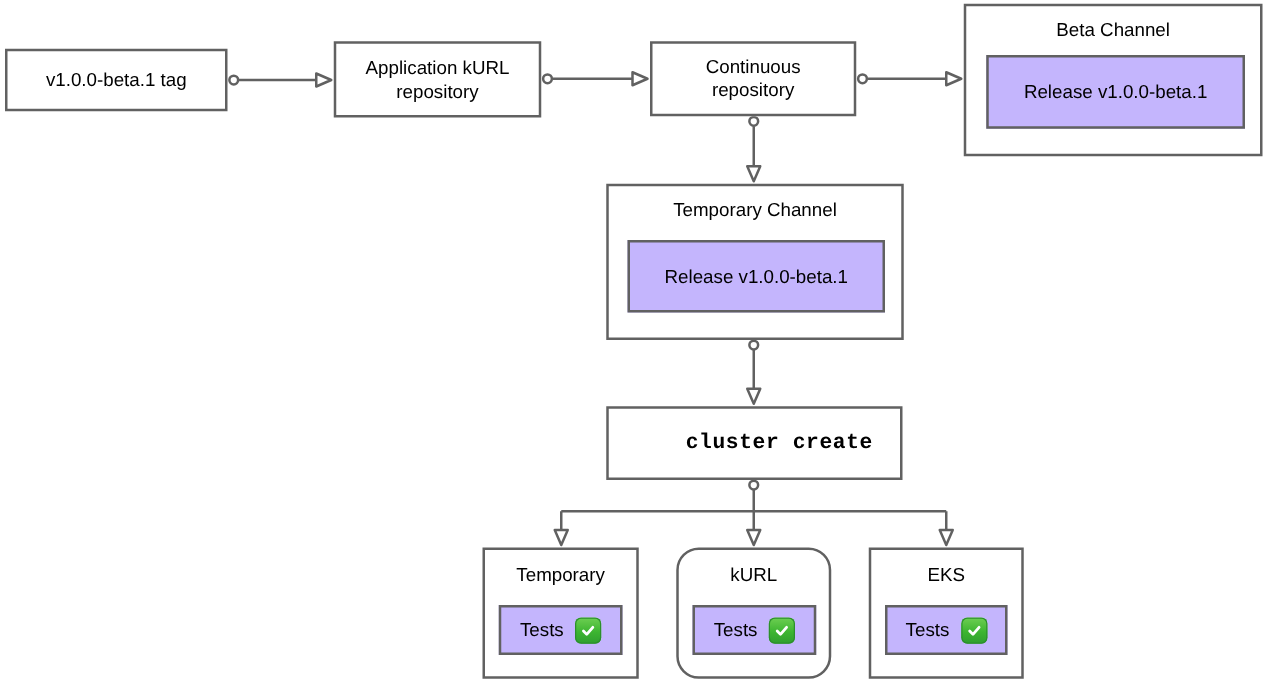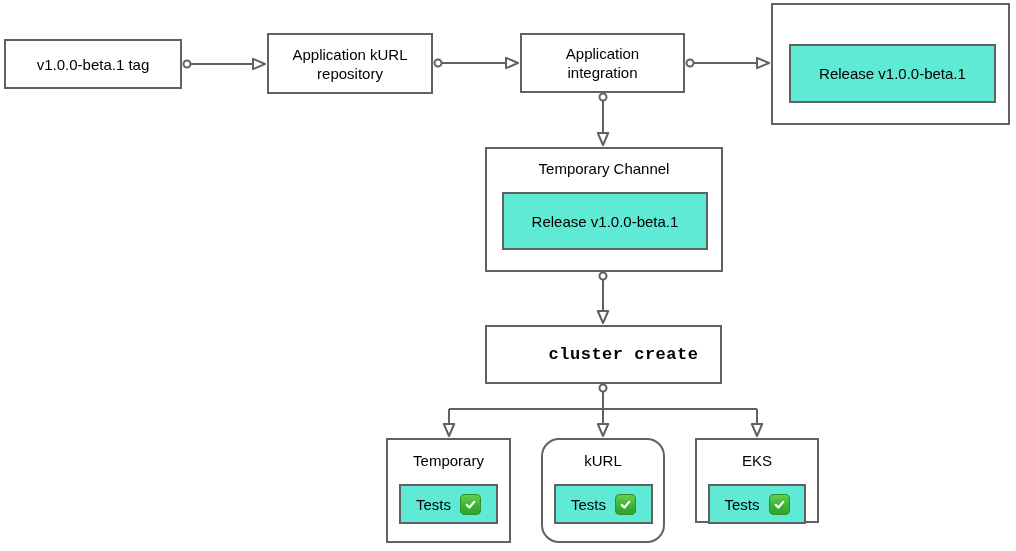--- a/index.html
+++ b/index.html
@@ -34,21 +34,21 @@
     display: block;
     text-align: center;
     font-size: 15px;
     line-height: 19px;
     margin-top: 10px;
   }
   .inner-node {
     position: absolute;
     box-sizing: border-box;
     border: 2px solid #616161;
-    background: #5eead4;
+    background: #c4b5fd;
     display: flex;
     align-items: center;
     justify-content: center;
     text-align: center;
     font-size: 15px;
     line-height: 19px;
   }
   .wrap-narrow { display: block; max-width: 130px; margin: 0 auto; }
   .mono {
     font-family: "Liberation Mono", "DejaVu Sans Mono", monospace;
@@ -113,24 +113,25 @@
 
   <div class="node" style="left:4px; top:39px; width:178px; height:50px;">
     <span>v1.0.0-beta.1 tag</span>
   </div>
 
   <div class="node" style="left:267px; top:33px; width:166px; height:61px;">
     <span class="wrap-narrow">Application kURL repository</span>
   </div>
 
   <div class="node" style="left:520px; top:33px; width:165px; height:60px;">
-    <span class="wrap-narrow" style="max-width:95px;">Application integration</span>
+    <span class="wrap-narrow" style="max-width:95px;">Continuous repository</span>
   </div>
 
   <div class="container-node" style="left:771px; top:3px; width:239px; height:122px;">
+    <span class="container-title">Beta Channel</span>
     <div class="inner-node" style="left:16px; top:39px; width:207px; height:59px;">
       <span>Release v1.0.0-beta.1</span>
     </div>
   </div>
 
   <div class="container-node" style="left:485px; top:147px; width:238px; height:125px;">
     <span class="container-title">Temporary Channel</span>
     <div class="inner-node" style="left:15px; top:43px; width:206px; height:58px;">
       <span>Release v1.0.0-beta.1</span>
     </div>
@@ -161,21 +162,21 @@
         <span>Tests</span>
         <span class="check-badge">
           <svg width="15" height="15" viewBox="0 0 20 20">
               <path d="M5 10.5 L8.5 14 L15 6.5" stroke="#ffffff" stroke-width="3" fill="none" stroke-linecap="round" stroke-linejoin="round"></path>
             </svg>
         </span>
       </span>
     </div>
   </div>
 
-  <div class="container-node" style="left:695px; top:438px; width:124px; height:85px;">
+  <div class="container-node" style="left:695px; top:438px; width:124px; height:105px;">
     <span class="container-title" style="margin-top:11px;">EKS</span>
     <div class="inner-node" style="left:11px; top:44px; width:98px; height:40px;">
       <span class="tests-row">
         <span>Tests</span>
         <span class="check-badge">
           <svg width="15" height="15" viewBox="0 0 20 20">
               <path d="M5 10.5 L8.5 14 L15 6.5" stroke="#ffffff" stroke-width="3" fill="none" stroke-linecap="round" stroke-linejoin="round"></path>
             </svg>
         </span>
       </span>

